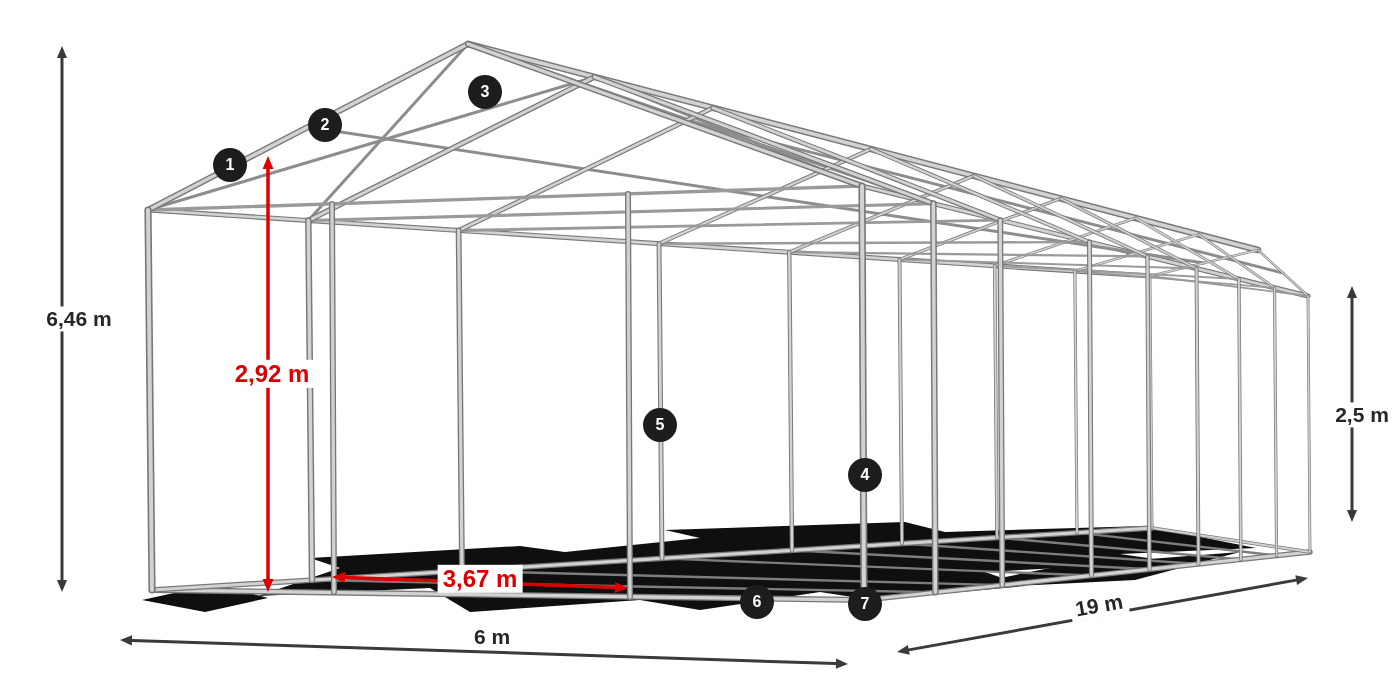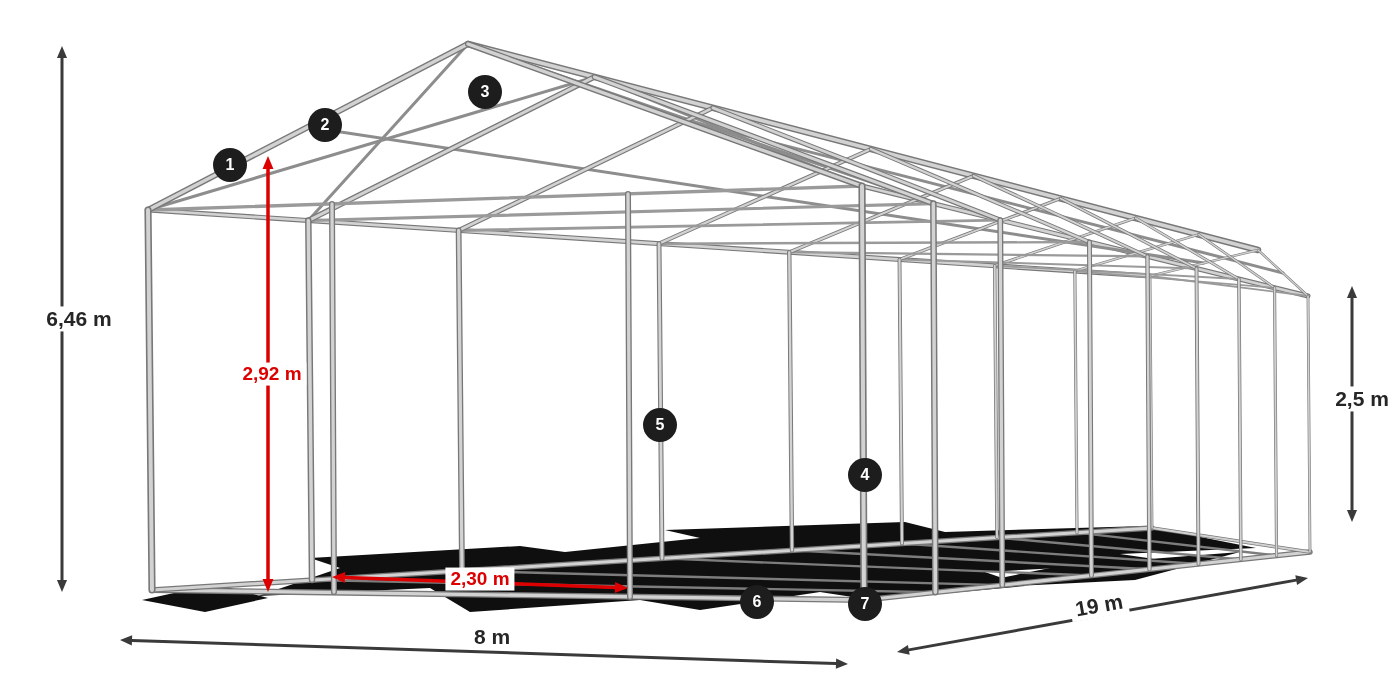--- a/index.html
+++ b/index.html
@@ -6,21 +6,21 @@
   .stage{
     position:relative;width:1400px;height:700px;background:#ffffff;
     overflow:hidden;font-family:"Liberation Sans",sans-serif;
   }
   .stage svg{position:absolute;left:0;top:0;}
   .dim-label{
     position:absolute;transform:translate(-50%,-50%);
     font-family:"Liberation Sans",sans-serif;font-weight:bold;font-size:21px;
     color:#262626;background:#ffffff;padding:1px 5px;white-space:nowrap;line-height:1.1;
   }
-  .dim-label.red{color:#dd0000;font-size:19px;}
+  .dim-label.red{color:#dd0000;font-size:24px;}
   .dim-label.tilt{transform:translate(-50%,-50%) rotate(-10deg);}
   .marker{
     position:absolute;width:34px;height:34px;border-radius:50%;
     background:#1d1d1d;transform:translate(-50%,-50%);
     display:flex;align-items:center;justify-content:center;
   }
   .marker-num{
     color:#ffffff;font-weight:bold;font-size:16px;
     font-family:"Liberation Sans",sans-serif;
   }
@@ -161,24 +161,24 @@
       <line x1="131.99348435896582" y1="640.3953895942516" x2="836.0065156410342" y2="663.6046104057484" stroke="#3a3a3a" stroke-width="3" stroke-linecap="round"></line>
       <polygon points="120,640 131.82742072938012,645.4326530250172 132.1595479885515,635.358126163486" fill="#3a3a3a"></polygon>
       <polygon points="848,664 835.8404520114485,668.641873836514 836.1725792706198,658.5673469749828" fill="#3a3a3a"></polygon>
       <line x1="908.8100996749058" y1="649.8736073578028" x2="1296.1899003250942" y2="580.1263926421972" stroke="#3a3a3a" stroke-width="3" stroke-linecap="round"></line>
       <polygon points="897,652 909.7031845846286,654.8338492212632 907.917014765183,644.9133654943424" fill="#3a3a3a"></polygon>
       <polygon points="1308,578 1297.082985234817,585.0866345056576 1295.2968154153714,575.1661507787368" fill="#3a3a3a"></polygon>
     </svg>
 
   <div class="dim-label" style="left:79px;top:319px">6,46 m</div>
   <div class="dim-label red" style="left:272px;top:374px">2,92 m</div>
-  <div class="dim-label red" style="left:480px;top:579px">2,30 m</div>
-  <div class="dim-label" style="left:492px;top:637px">8 m</div>
+  <div class="dim-label red" style="left:480px;top:579px">3,67 m</div>
+  <div class="dim-label" style="left:492px;top:637px">6 m</div>
   <div class="dim-label tilt" style="left:1099px;top:605px">19 m</div>
-  <div class="dim-label" style="left:1362px;top:399px">2,5 m</div>
+  <div class="dim-label" style="left:1362px;top:415px">2,5 m</div>
 
   <div class="marker" style="left:230px;top:165px">
     <span class="marker-num">1</span>
     </div>
   <div class="marker" style="left:325px;top:125px">
     <span class="marker-num">2</span>
     </div>
   <div class="marker" style="left:485px;top:92px">
     <span class="marker-num">3</span>
     </div>

